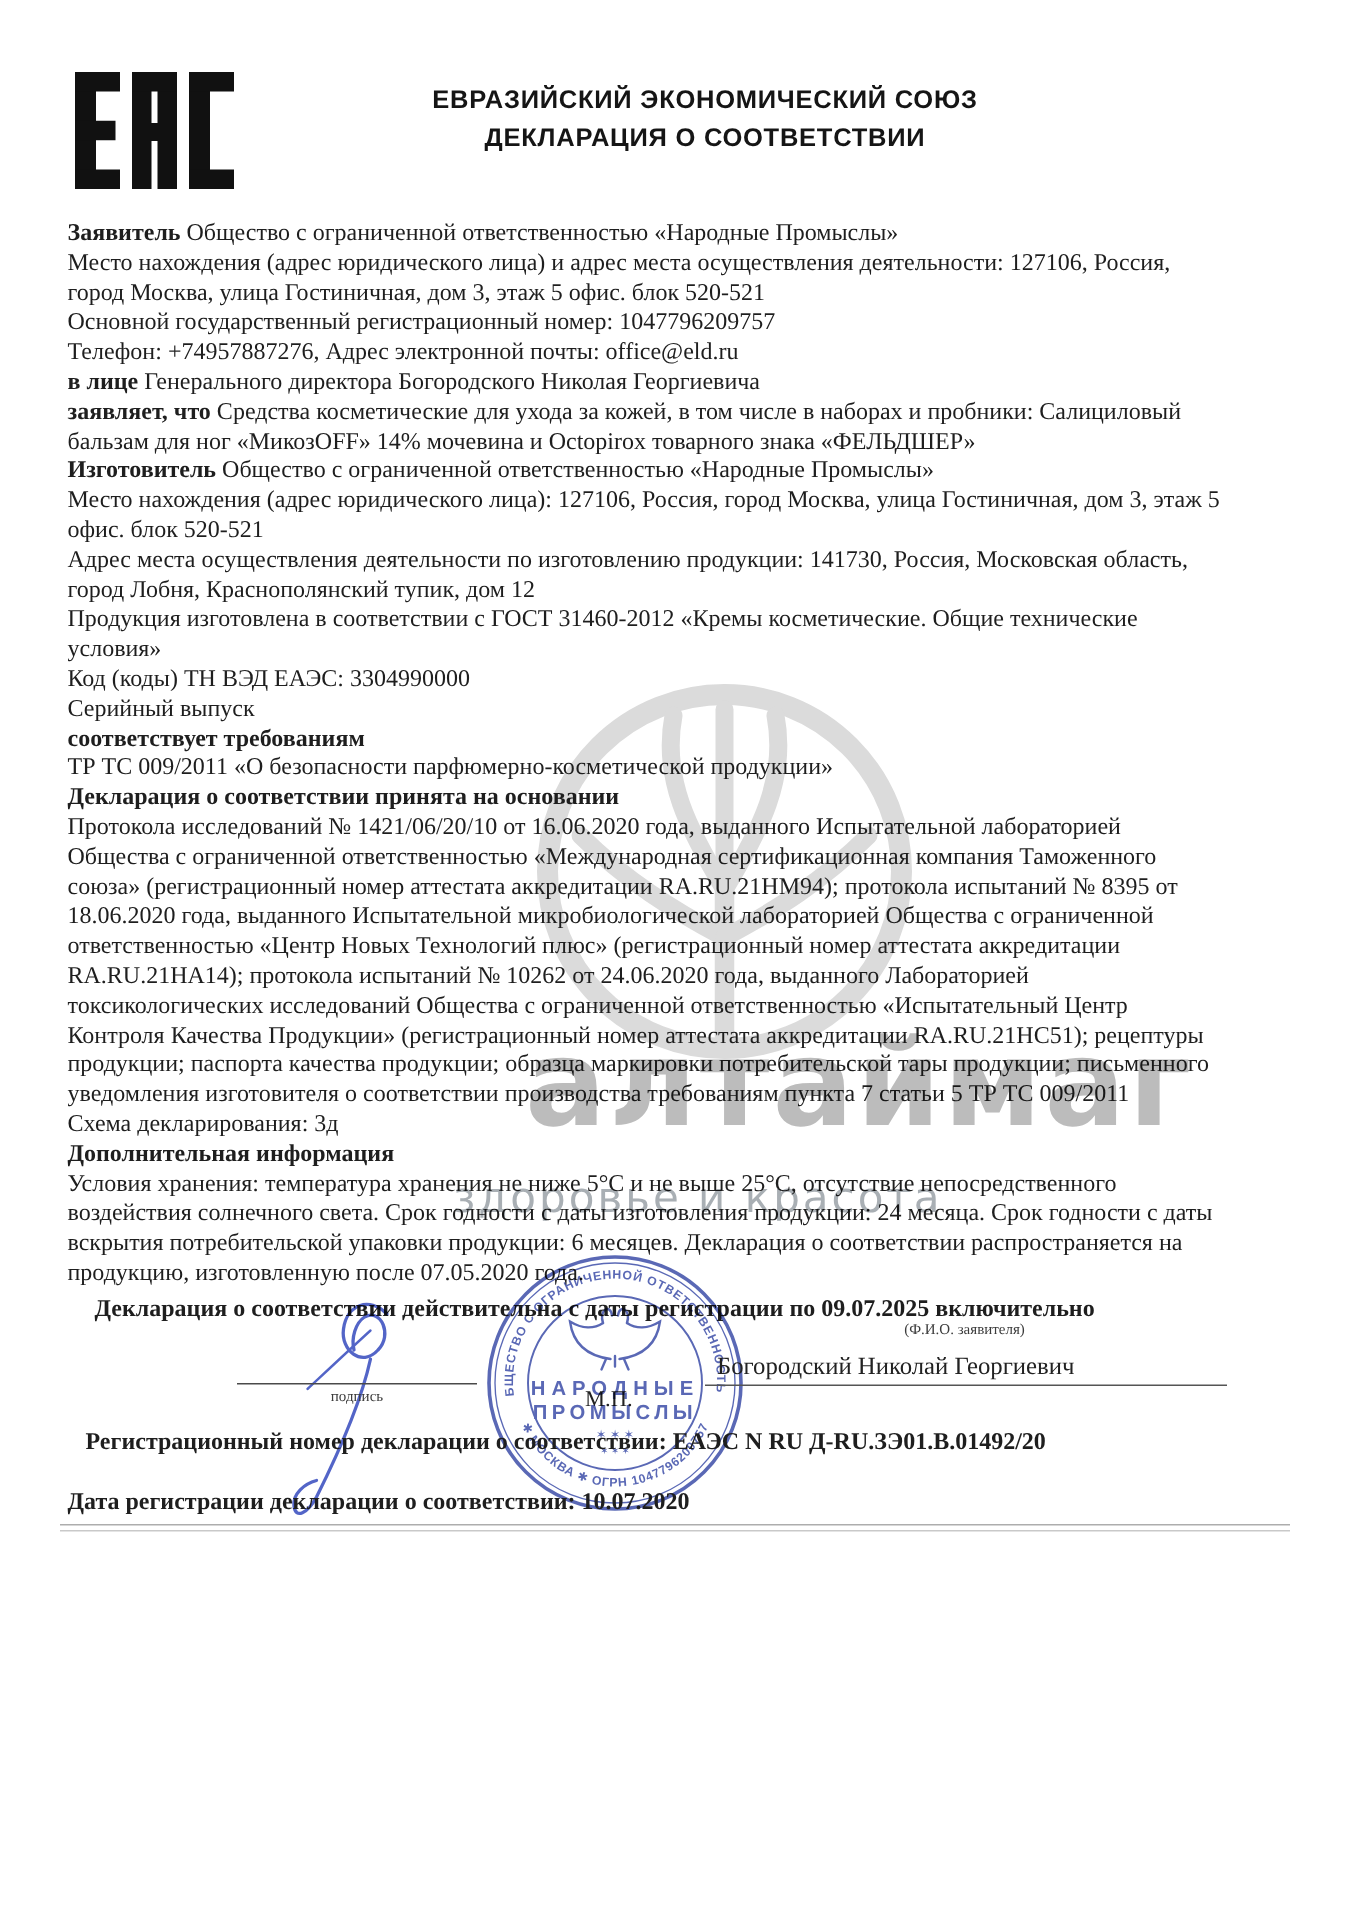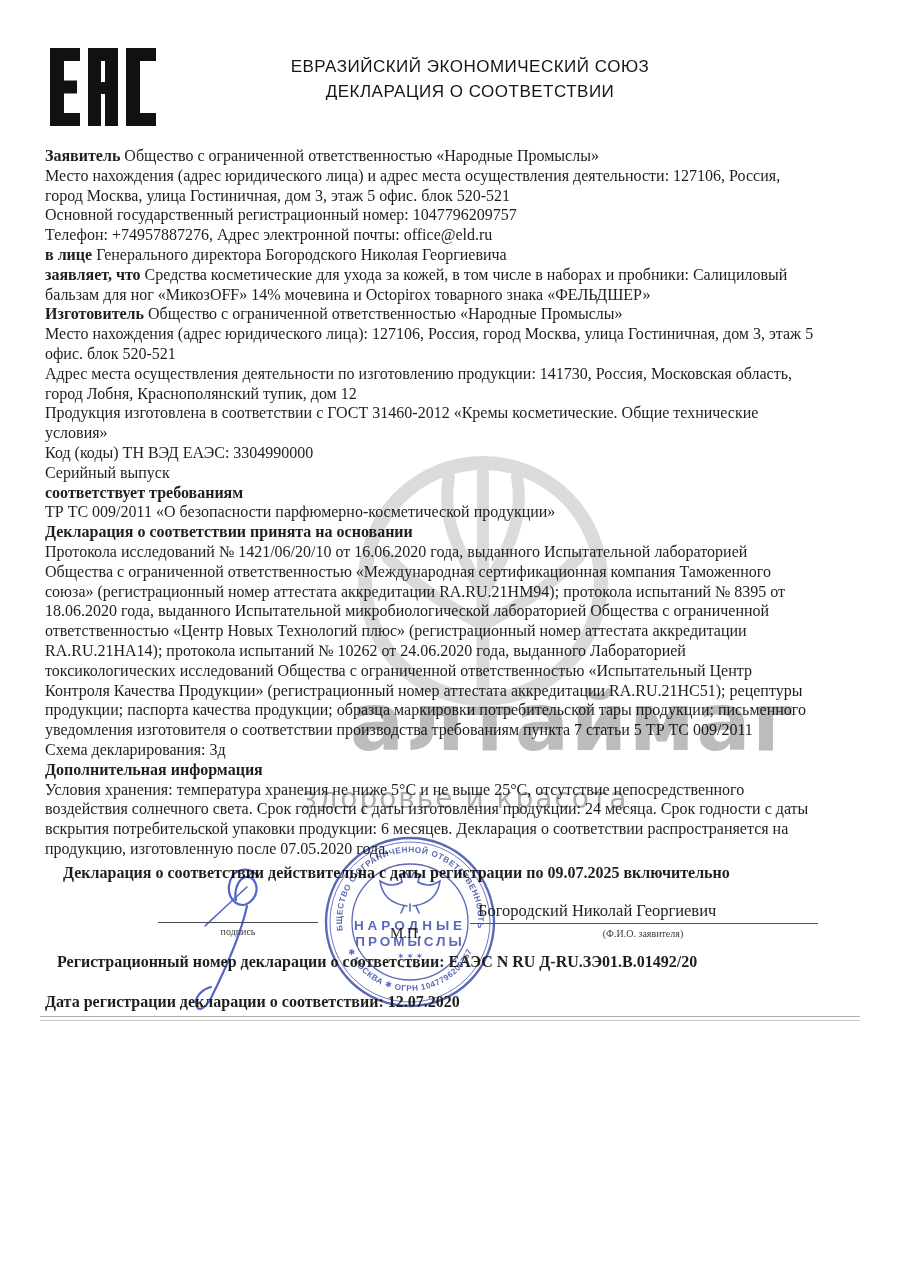--- a/index.html
+++ b/index.html
@@ -7,37 +7,37 @@
     position:relative;width:900px;height:1274px;background:#ffffff;
     margin:0 auto;overflow:hidden;
     font-family:"Liberation Serif","DejaVu Serif",serif;
     color:#1e1e1e;
   }
   
   .eac-logo{position:absolute;left:50px;top:48px;width:106px;height:78px;}
   .doc-title{
     position:absolute;left:140px;top:54px;width:660px;text-align:center;
     font-family:"Liberation Sans","DejaVu Sans",sans-serif;
-    font-weight:normal;font-size:17px;line-height:25px;letter-spacing:.5px;color:#151515;
+    font-weight:bold;font-size:17px;line-height:25px;letter-spacing:.5px;color:#151515;
   }
   
   .body-lines{position:absolute;left:45px;top:146px;width:815px;}
   .bline{height:19.8px;line-height:19.8px;font-size:16px;white-space:nowrap;}
   .bline b{font-weight:bold;}
   .validity-line{
     position:absolute;left:63px;top:864px;width:815px;
     font-size:16px;font-weight:bold;white-space:nowrap;
   }
   
   .sig-line{position:absolute;left:158px;top:922px;width:160px;border-top:1.5px solid #4a4a4a;}
   .sig-caption{position:absolute;left:158px;top:926px;width:160px;text-align:center;font-size:10px;color:#3c3c3c;}
   .mp-label{position:absolute;left:390px;top:901px;font-size:15px;color:#222;margin-top:24px;}
   .applicant-name{position:absolute;left:478px;top:901px;width:344px;text-align:left;font-size:16.5px;color:#222;}
   .name-line{position:absolute;left:470px;top:923px;width:348px;border-top:1.5px solid #555;}
-  .fio-caption{position:absolute;left:478px;top:928px;width:330px;text-align:center;font-size:10px;color:#3c3c3c;}
+  .fio-caption{position:absolute;left:478px;top:881px;width:330px;text-align:center;font-size:10px;color:#3c3c3c;}
   .reg-number-line{position:absolute;left:57px;top:953px;font-size:16px;font-weight:bold;white-space:nowrap;}
   .reg-date-line{position:absolute;left:45px;top:993px;font-size:16px;font-weight:bold;white-space:nowrap;}
   .bottom-rule{position:absolute;left:40px;top:1016px;width:820px;height:3px;
     border-top:1px solid #adadad;border-bottom:1px solid #c9c9c9;}
   
   .wm-tree{position:absolute;left:352px;top:450px;width:262px;height:262px;
     opacity:.38;mix-blend-mode:multiply;pointer-events:none;}
   .wm-big{
     position:absolute;left:318px;top:676px;width:500px;
     font-family:"DejaVu Sans","Liberation Sans",sans-serif;
@@ -178,17 +178,17 @@
     <text x="0" y="24" text-anchor="middle" fill="currentColor" font-family="Liberation Sans, DejaVu Sans, sans-serif" font-weight="bold" font-size="13.5" letter-spacing="3">ПРОМЫСЛЫ</text>
     <text x="0" y="37" text-anchor="middle" fill="currentColor" font-size="8.5">✶  ✶  ✶</text>
     <text x="0" y="47" text-anchor="middle" fill="currentColor" font-size="6.5">✶  ✶  ✶</text>
   </svg>
 
   <div class="applicant-name">Богородский Николай Георгиевич</div>
   <div class="name-line"></div>
   <div class="fio-caption">(Ф.И.О. заявителя)</div>
 
   <div class="reg-number-line">Регистрационный номер декларации о соответствии: ЕАЭС N RU Д-RU.ЗЭ01.В.01492/20</div>
-  <div class="reg-date-line">Дата регистрации декларации о соответствии: 12.07.2020</div>
+  <div class="reg-date-line">Дата регистрации декларации о соответствии: 10.07.2020</div>
 
   <div class="bottom-rule"></div>
 
 </div>
 
 </body></html>

